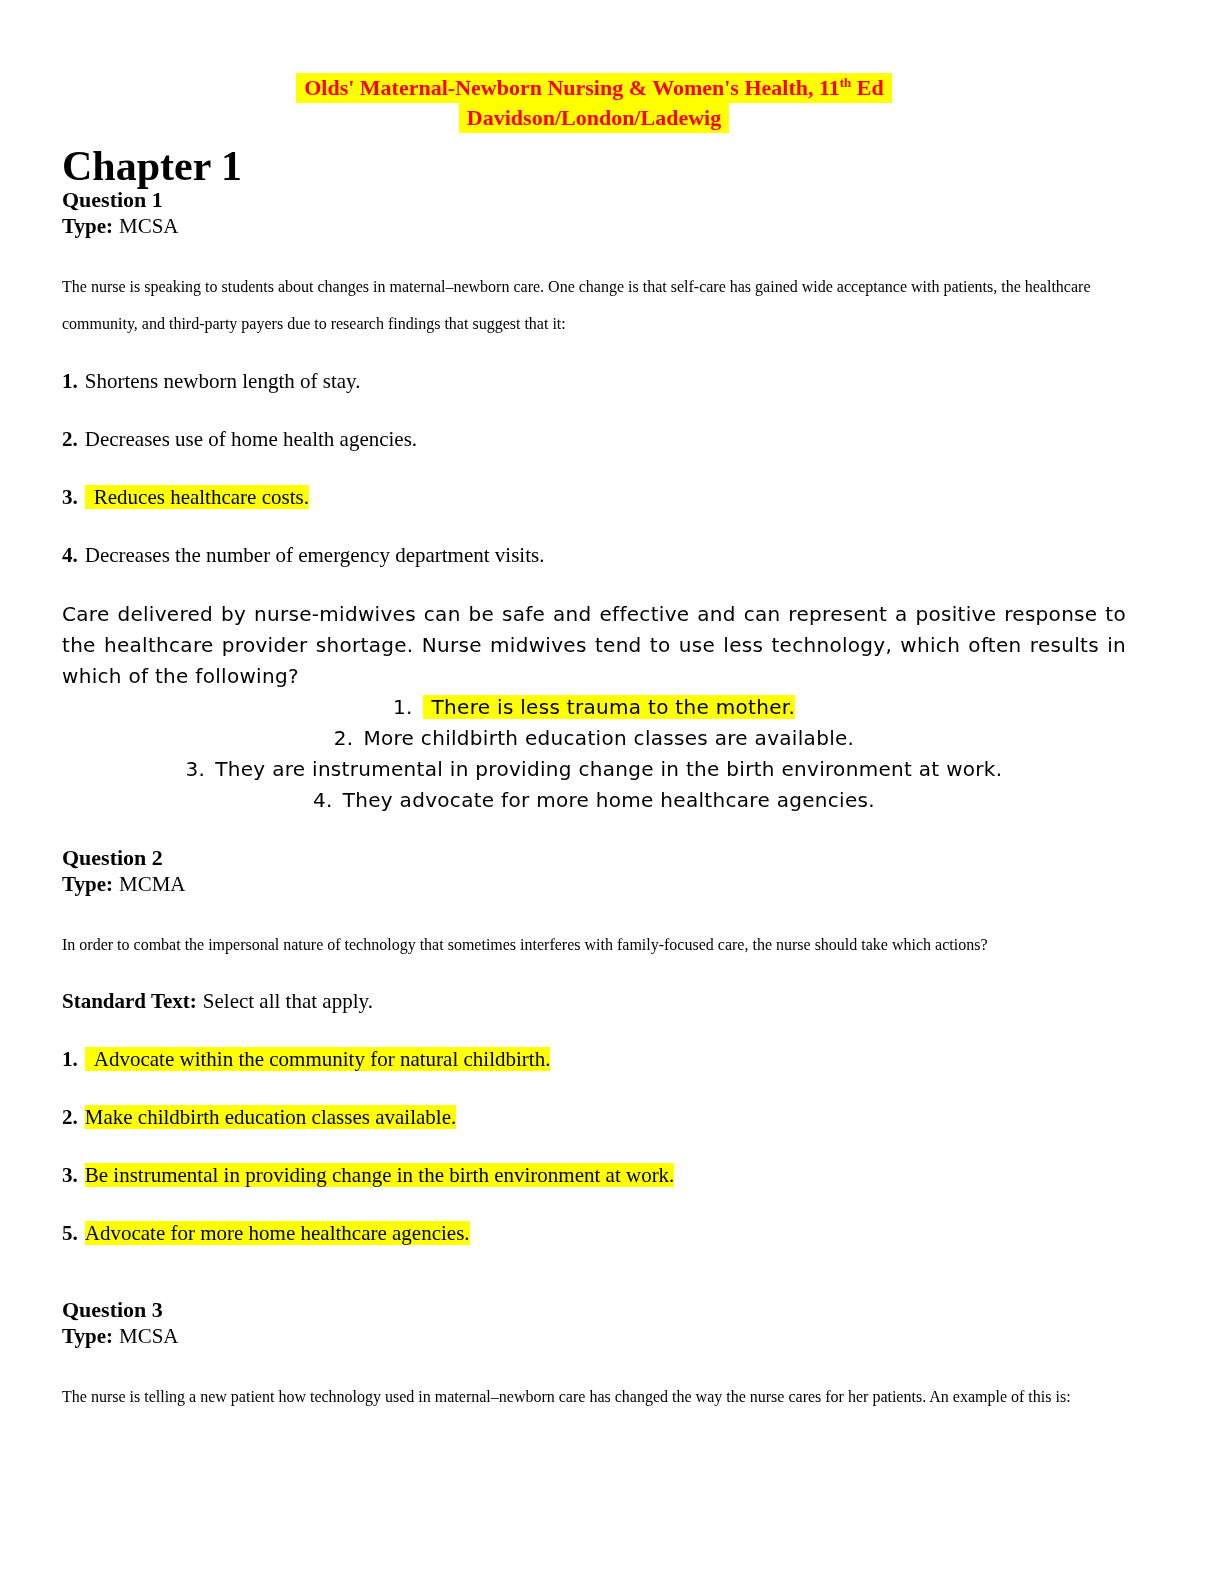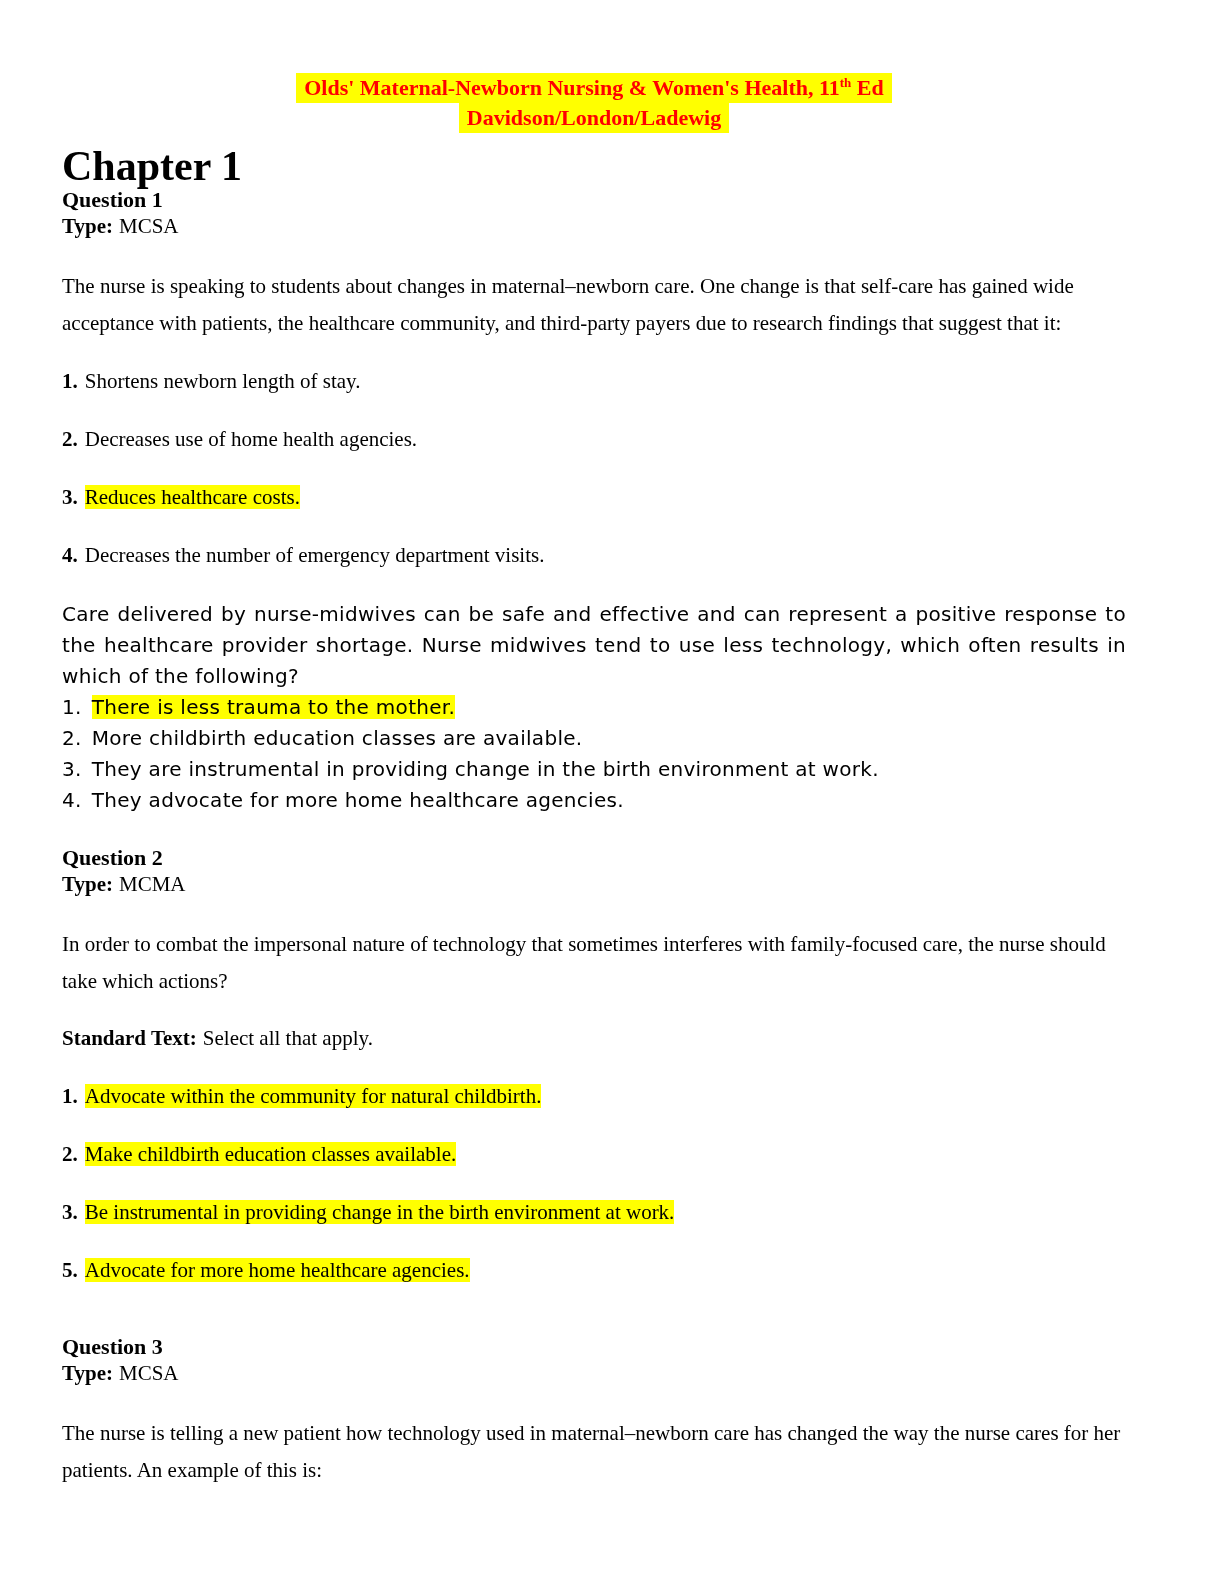--- a/index.html
+++ b/index.html
@@ -27,39 +27,39 @@
   sup.th { font-size:13px; vertical-align:super; line-height:0; }
   
   .chapter-title {
     font-size:42px; font-weight:bold; line-height:40px; margin-top:14px;
   }
   .q-label { font-size:22px; font-weight:bold; line-height:27px; }
   .type-line { font-size:21px; line-height:27px; }
   .type-line .lbl { font-weight:bold; margin-right:6px; }
   
   .stem {
-    font-size:21px; line-height:37px; margin-top:28px;
+    font-size:16px; line-height:37px; margin-top:28px;
   }
   .opt {
     font-size:21px; line-height:37px; margin-top:21px;
   }
   .opt .num { font-weight:bold; margin-right:7px; }
   .hl { background:#ffff00; }
-  .padl { }
+  .padl { padding-left:9px; }
   .std-line { font-size:21px; line-height:37px; margin-top:20px; }
   .std-line .lbl { font-weight:bold; margin-right:6px; }
   
   .alt-block {
     font-family:"DejaVu Sans", sans-serif;
     font-size:20px; line-height:31px;
     margin-top:25px;
     letter-spacing:0.3px;
   }
   .alt-stem { text-align:justify; }
-  .alt-row { white-space:nowrap; }
+  .alt-row { white-space:nowrap;text-align:center; }
   .alt-row .mnum { margin-right:10px; }
   .mt-q2 { margin-top:28px; }
   .mt-q3 { margin-top:44px; }
 </style>
 </head>
 <body>
 
 <div class="page">
   <div class="inner">
 

